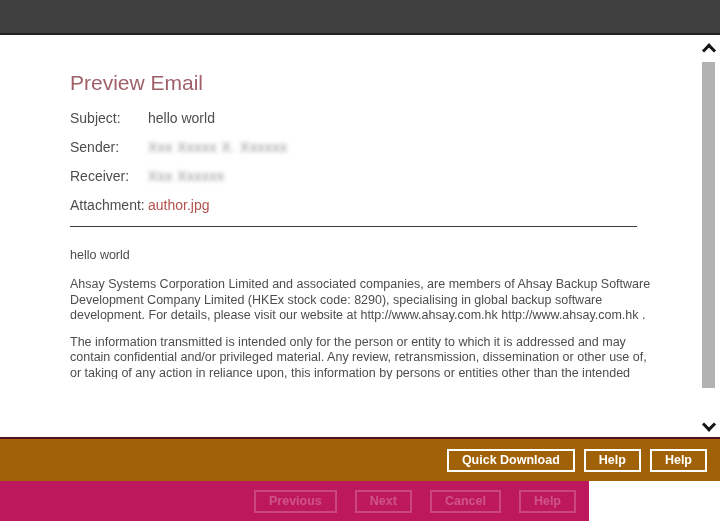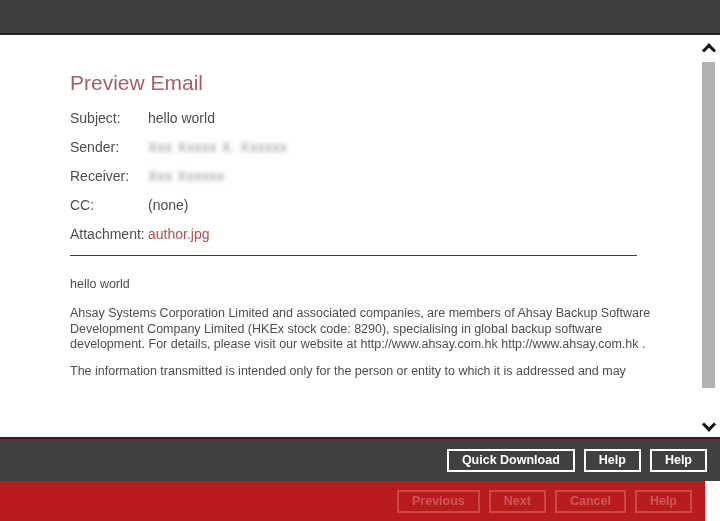--- a/index.html
+++ b/index.html
@@ -43,33 +43,33 @@
     display:flex;align-items:center;justify-content:center;cursor:pointer;
   }
   .scroll-arrow.up{top:42px;}
   .scroll-arrow.down{top:419px;}
   .chev{width:7px;height:7px;border-left:3px solid #141414;border-top:3px solid #141414;}
   .chev.up{transform:rotate(45deg) translate(1px,1px);}
   .chev.down{transform:rotate(225deg) translate(1px,1px);}
   
   .actionbar{
     position:absolute;top:437px;left:0;width:720px;height:44px;
-    background:#404040;border-top:2px solid #55101f;box-sizing:border-box;
+    background:#a16207;border-top:2px solid #55101f;box-sizing:border-box;
     display:flex;align-items:center;justify-content:flex-end;gap:9px;padding-right:13px;
   }
   .btn{
     background:transparent;border:2px solid #ffffff;color:#ffffff;
     font-family:"Liberation Sans", sans-serif;font-size:12.5px;font-weight:bold;
     height:23px;line-height:19px;padding:0 13px;cursor:pointer;border-radius:0;
   }
   
   .footerbar{
-    position:absolute;top:481px;left:0;width:705px;height:40px;
-    background:#b91c1c;box-sizing:border-box;
-    display:flex;align-items:center;justify-content:flex-end;gap:9px;padding-right:13px;
+    position:absolute;top:481px;left:0;width:589px;height:40px;
+    background:#be185d;box-sizing:border-box;
+    display:flex;align-items:center;justify-content:flex-end;gap:18px;padding-right:13px;
   }
   .btn-disabled{
     background:transparent;border:2px solid rgba(255,255,255,0.20);
     color:rgba(255,255,255,0.26);
     font-family:"Liberation Sans", sans-serif;font-size:12.5px;font-weight:bold;
     height:23px;line-height:19px;padding:0 13px;border-radius:0;
   }
 </style>
 </head>
 <body>
@@ -87,24 +87,20 @@
   <div class="field-row">
     <span>Sender:</span>
     <span class="field-value redacted">Xxx Xxxxx X. Xxxxxx</span>
   </div>
 
   <div class="field-row">
     <span>Receiver:</span>
     <span class="field-value redacted">Xxx Xxxxxx</span>
   </div>
 
-  <div class="field-row">
-    <span>CC:</span>
-    <span class="field-value">(none)</span>
-  </div>
 
   <div class="field-row">
     <span>Attachment:</span>
     <a class="attachment-link">author.jpg</a>
   </div>
 
   <hr class="divider">
 
   <div class="email-body">
     <div class="greeting">hello world</div>

